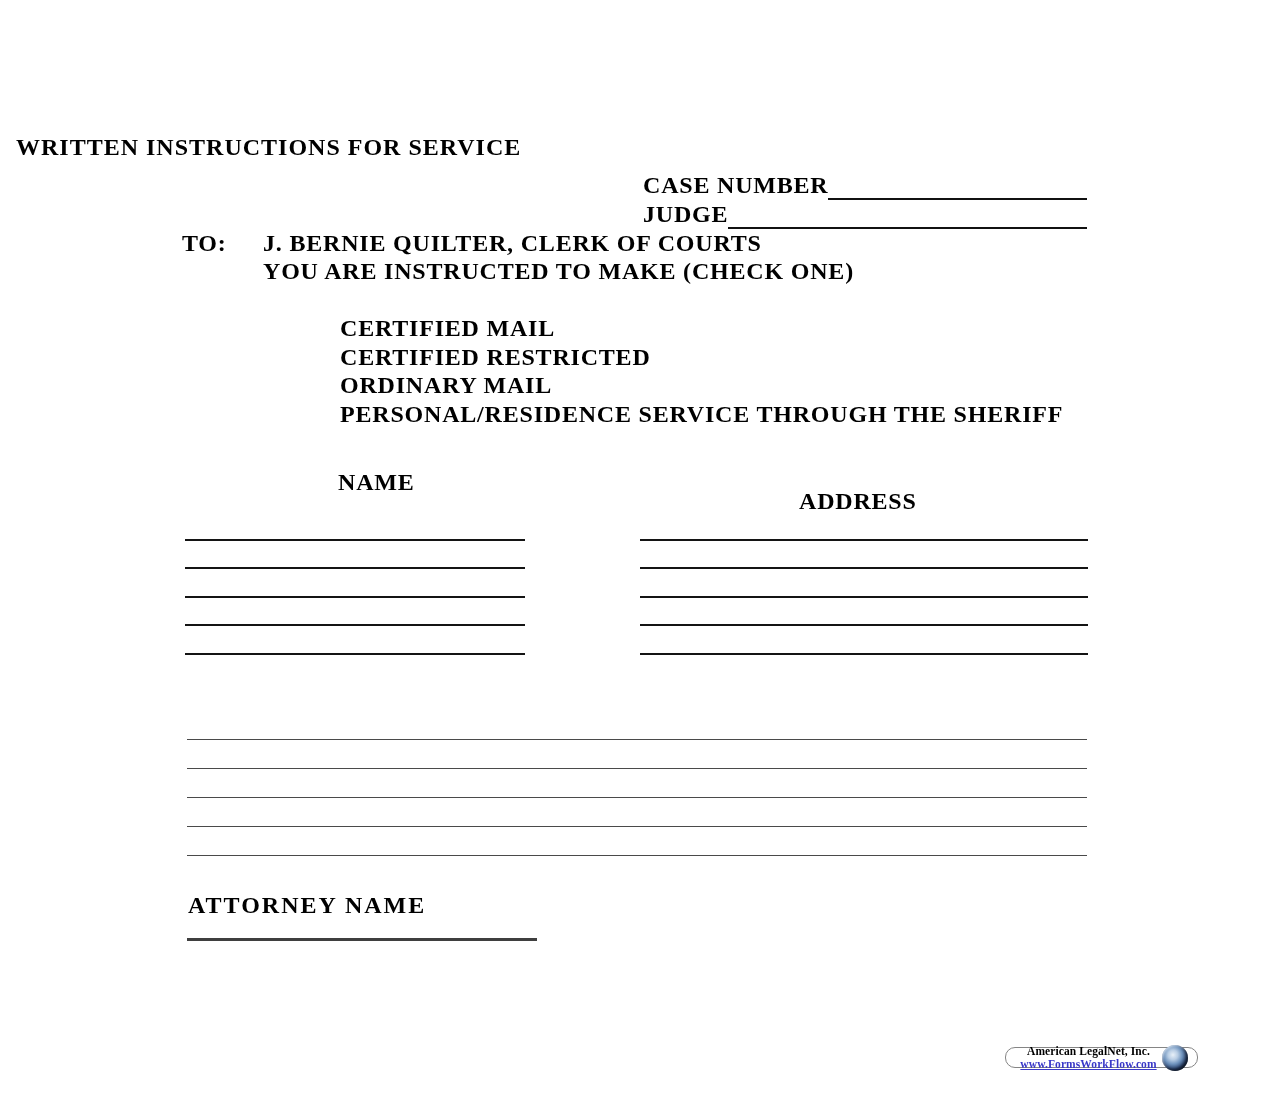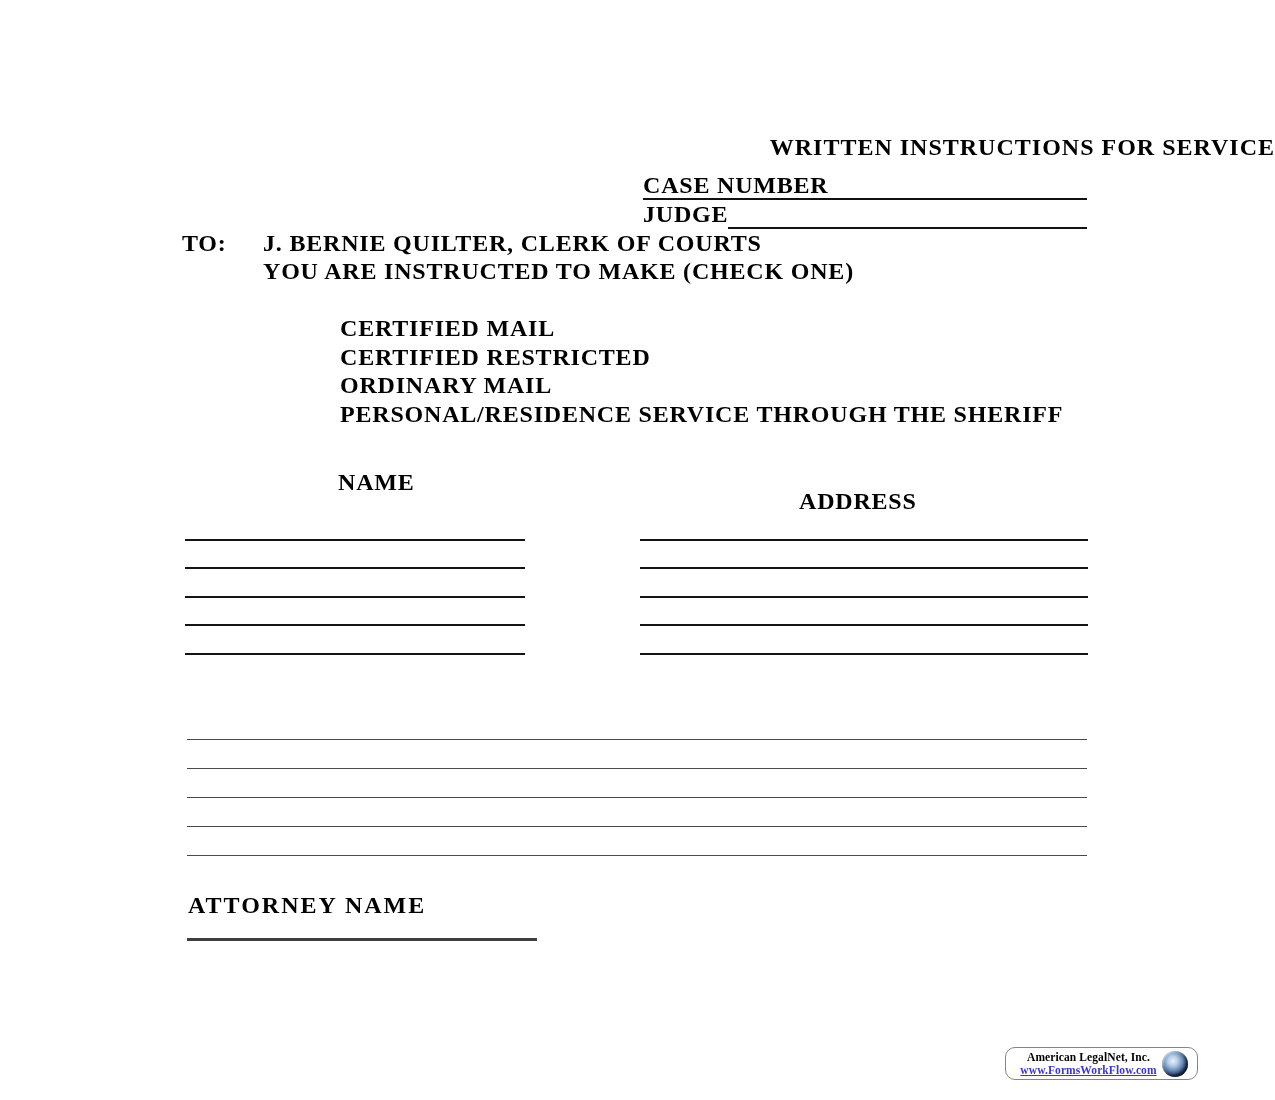--- a/index.html
+++ b/index.html
@@ -7,24 +7,24 @@
     position:relative;
     width:1275px;height:1100px;
     background:#ffffff;
     color:#000;
     font-family:"Liberation Serif","DejaVu Serif",serif;
     font-weight:bold;
     overflow:hidden;
   }
   .abs{position:absolute;white-space:nowrap;font-size:24px;line-height:1;letter-spacing:0.8px;}
   
-  #title{top:135px;left:0;right:0;text-align:right;letter-spacing:1px;margin-left:16px;}
+  #title{top:135px;left:0;right:0;text-align:left;letter-spacing:1px;margin-left:16px;}
   
   .fieldrow{position:absolute;left:643px;width:444px;height:25px;display:flex;}
-  #caserow{top:173px;flex-direction:column;}
+  #caserow{top:173px;}
   #judgerow{top:202px;}
   .flabel{font-size:24px;line-height:25px;letter-spacing:0.8px;white-space:nowrap;}
   .fill{flex:1;border-bottom:2px solid #111;height:25px;font-size:20px;line-height:25px;overflow:hidden;}
   
   #to-label{top:231px;left:182px;}
   #recipient{top:231px;left:263px;}
   #check-instruction{top:259px;left:263px;}
   
   .opt{left:340px;}
   #opt1{top:316px;} #opt2{top:345px;} #opt3{top:373px;} #opt4{top:402px;} #opt5{top:430px;}
@@ -36,21 +36,21 @@
   .arule{position:absolute;left:640px;width:448px;height:0;border-top:2px solid #141414;font-size:18px;}
   .row1{top:539px;} .row2{top:567px;} .row3{top:596px;} .row4{top:624px;} .row5{top:653px;}
   
   #special-label{top:690px;left:187px;letter-spacing:1.4px;}
   .srule{position:absolute;left:187px;width:900px;height:0;border-top:1px solid #4a4a4a;font-size:18px;}
   .s1{top:739px;} .s2{top:768px;} .s3{top:797px;} .s4{top:826px;} .s5{top:855px;}
   
   #attorney-label{top:893px;left:188px;letter-spacing:2px;}
   #attorney-line{position:absolute;top:938px;left:187px;width:350px;height:0;border-top:3px solid #3f3f3f;font-size:18px;}
   
-  .aln{position:absolute;top:1047px;left:1005px;width:193px;height:33px;
+  .aln{position:absolute;top:1047px;left:1005px;width:193px;height:21px;
        border:1.5px solid #858585;border-radius:10px;box-sizing:border-box;
        display:flex;align-items:center;background:#fff;}
   .aln-text{margin-left:9px;width:147px;text-align:center;font-size:11.5px;line-height:13px;font-weight:bold;letter-spacing:0.1px;}
   .aln-name{color:#000;}
   .aln-url{color:#3938c8;text-decoration:underline;cursor:pointer;}
   .globe{width:26px;height:26px;border-radius:50%;flex:0 0 auto;margin-left:0px;
          background:radial-gradient(circle at 42% 38%, #e8f0f8 0%, #b8cde4 22%, #6f93bd 42%, #2c4570 64%, #0d1a33 88%);
          box-shadow:inset -2px -2px 3px rgba(0,0,0,.55), inset 1px 1px 2px rgba(255,255,255,.6);}
 </style>
 </head>

